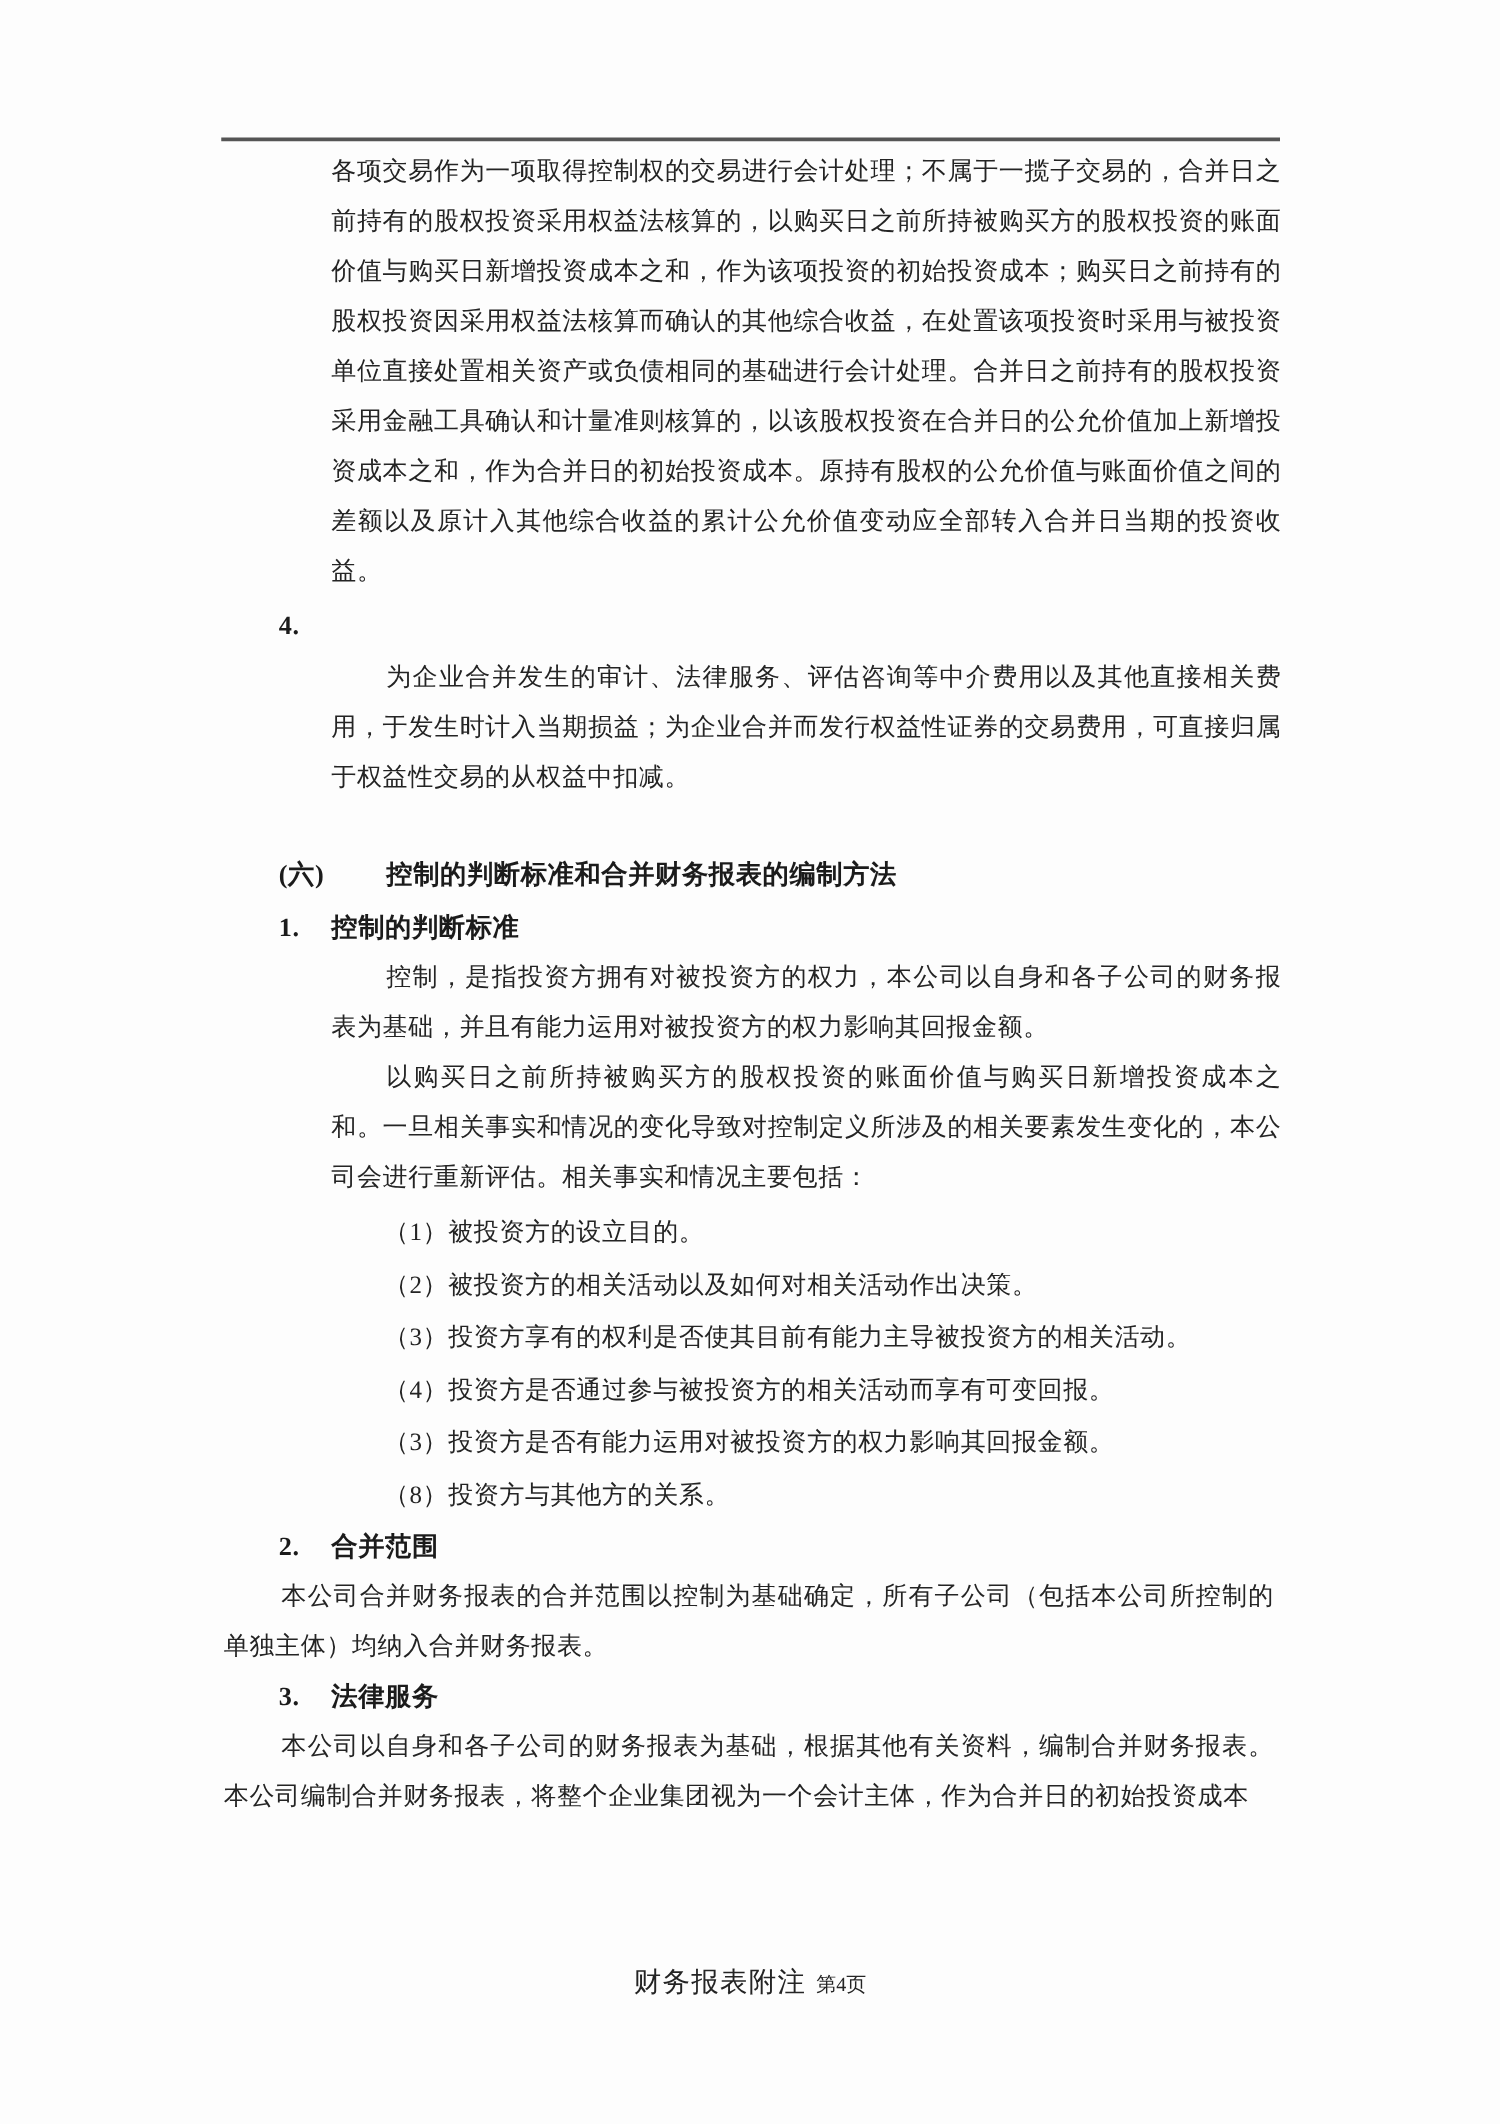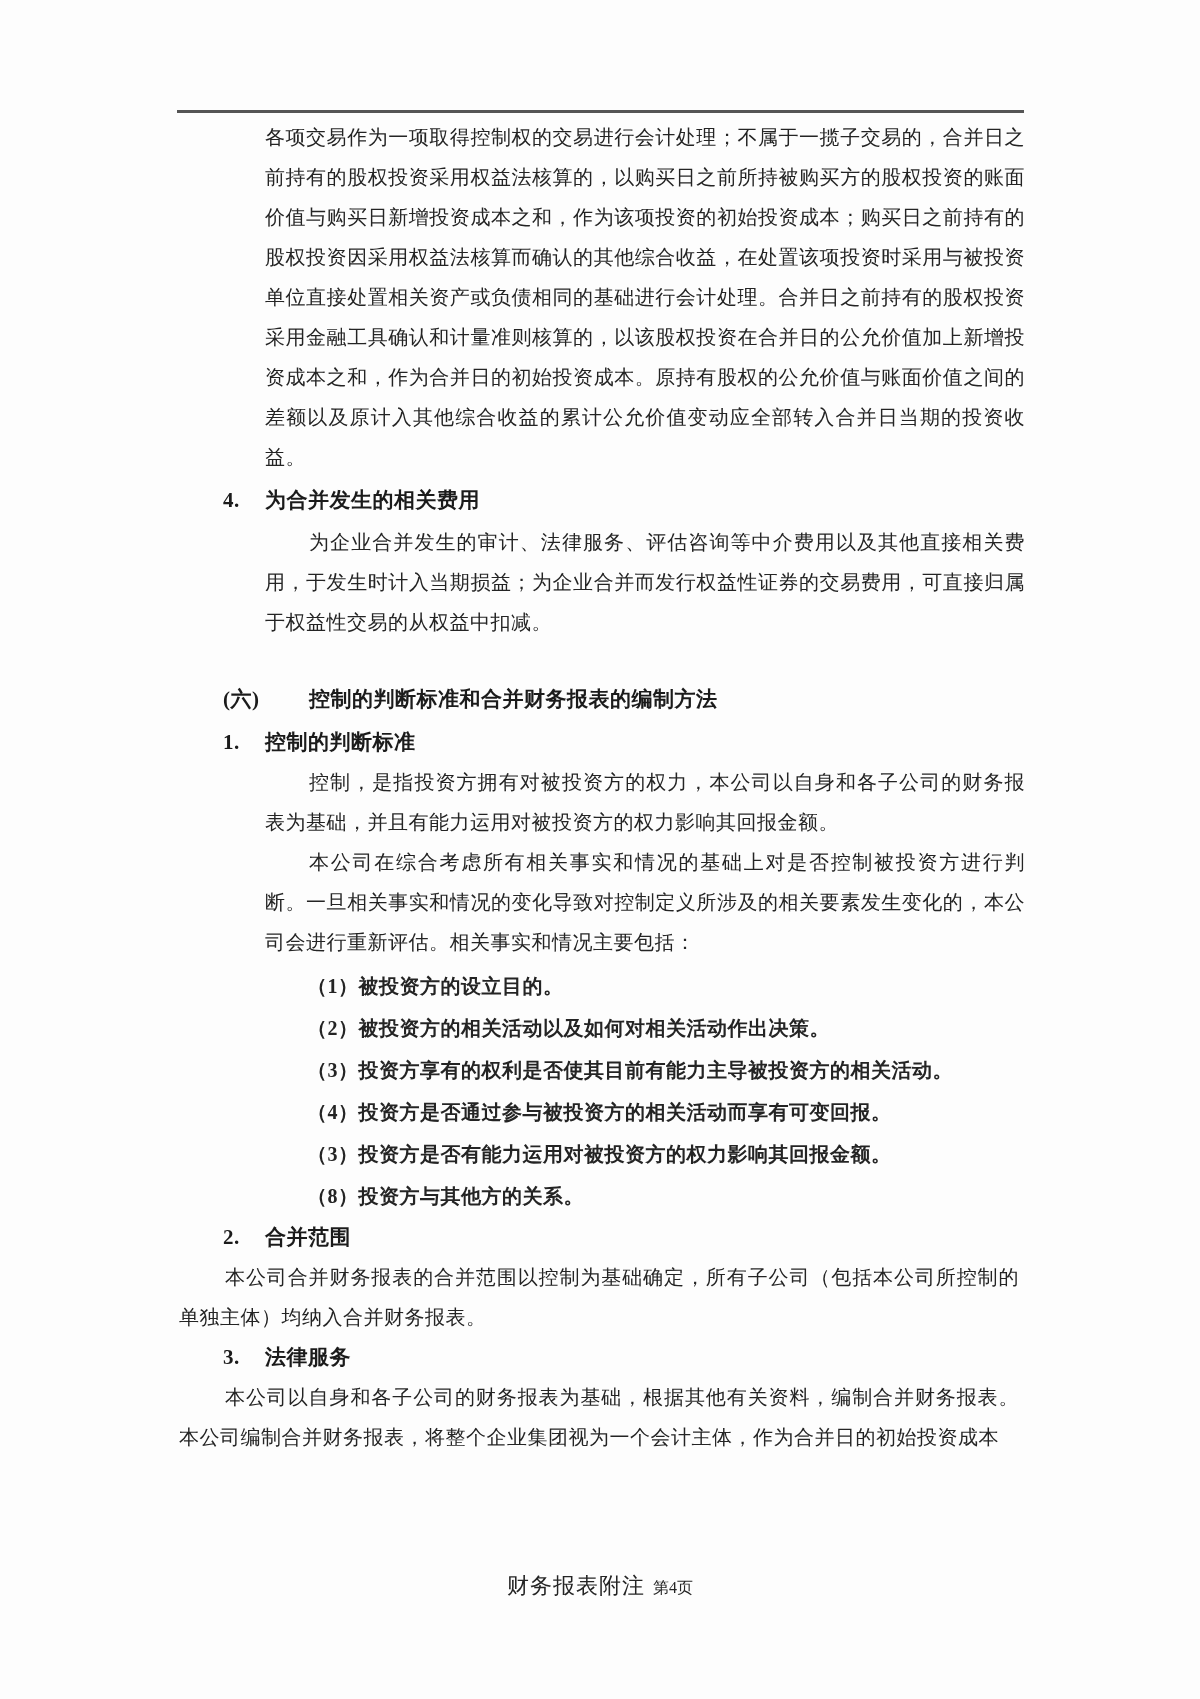--- a/index.html
+++ b/index.html
@@ -54,21 +54,20 @@
   .heading .num{width:42px;flex:0 0 42px;}
   .heading.major .num{width:86px;flex:0 0 86px;}
   .h4-spacer{margin-top:3px;}
   .p4-spacer{margin-top:2px;}
   .h6-spacer{margin-top:37px;}
   .h1-spacer{margin-top:3px;}
   .list{
     margin:3px 0 0 307px;
     font-size:20px;
     letter-spacing:0.5px;
-    font-weight:bold;
   }
   .list .item{line-height:42px;}
   .footer{
     position:absolute;
     left:0;top:1566px;
     width:1200px;height:40px;
     text-align:center;
     line-height:40px;
   }
   .footer .ftitle{font-size:22px;letter-spacing:1px;}
@@ -80,38 +79,37 @@
 <div class="page">
 
   <div class="top-rule"></div>
 
   <div class="content">
 
     <p class="para">各项交易作为一项取得控制权的交易进行会计处理；不属于一揽子交易的，合并日之前持有的股权投资采用权益法核算的，以购买日之前所持被购买方的股权投资的账面价值与购买日新增投资成本之和，作为该项投资的初始投资成本；购买日之前持有的股权投资因采用权益法核算而确认的其他综合收益，在处置该项投资时采用与被投资单位直接处置相关资产或负债相同的基础进行会计处理。合并日之前持有的股权投资采用金融工具确认和计量准则核算的，以该股权投资在合并日的公允价值加上新增投资成本之和，作为合并日的初始投资成本。原持有股权的公允价值与账面价值之间的差额以及原计入其他综合收益的累计公允价值变动应全部转入合并日当期的投资收益。</p>
 
     <div class="heading h4-spacer">
       <span class="num">4.</span>
-      <span>为合并发生的相关费用</span>
     </div>
 
     <p class="para indent p4-spacer">为企业合并发生的审计、法律服务、评估咨询等中介费用以及其他直接相关费用，于发生时计入当期损益；为企业合并而发行权益性证券的交易费用，可直接归属于权益性交易的从权益中扣减。</p>
 
     <div class="heading major h6-spacer">
       <span class="num">(六)</span>
       <span>控制的判断标准和合并财务报表的编制方法</span>
     </div>
 
     <div class="heading h1-spacer">
       <span class="num">1.</span>
       <span>控制的判断标准</span>
     </div>
 
     <p class="para indent">控制，是指投资方拥有对被投资方的权力，本公司以自身和各子公司的财务报表为基础，并且有能力运用对被投资方的权力影响其回报金额。</p>
 
-    <p class="para indent">本公司在综合考虑所有相关事实和情况的基础上对是否控制被投资方进行判断。一旦相关事实和情况的变化导致对控制定义所涉及的相关要素发生变化的，本公司会进行重新评估。相关事实和情况主要包括：</p>
+    <p class="para indent">以购买日之前所持被购买方的股权投资的账面价值与购买日新增投资成本之和。一旦相关事实和情况的变化导致对控制定义所涉及的相关要素发生变化的，本公司会进行重新评估。相关事实和情况主要包括：</p>
 
     <div class="list">
       <div class="item">（1）被投资方的设立目的。</div>
       <div class="item">（2）被投资方的相关活动以及如何对相关活动作出决策。</div>
       <div class="item">（3）投资方享有的权利是否使其目前有能力主导被投资方的相关活动。</div>
       <div class="item">（4）投资方是否通过参与被投资方的相关活动而享有可变回报。</div>
       <div class="item">（3）投资方是否有能力运用对被投资方的权力影响其回报金额。</div>
       <div class="item">（8）投资方与其他方的关系。</div>
     </div>
 

